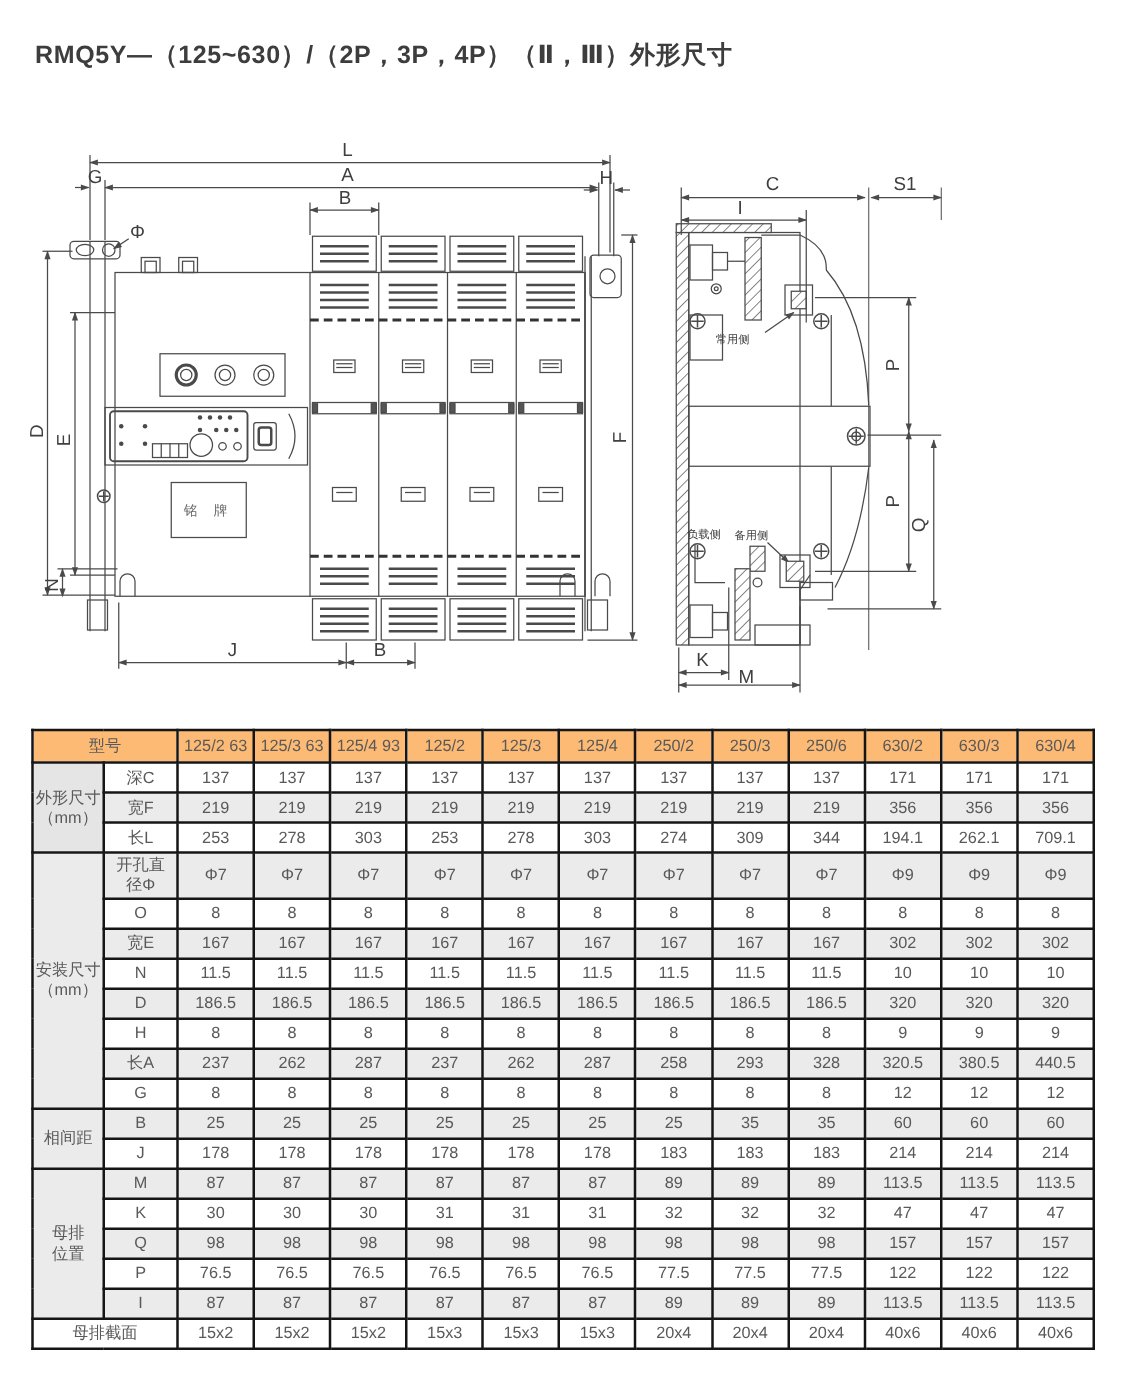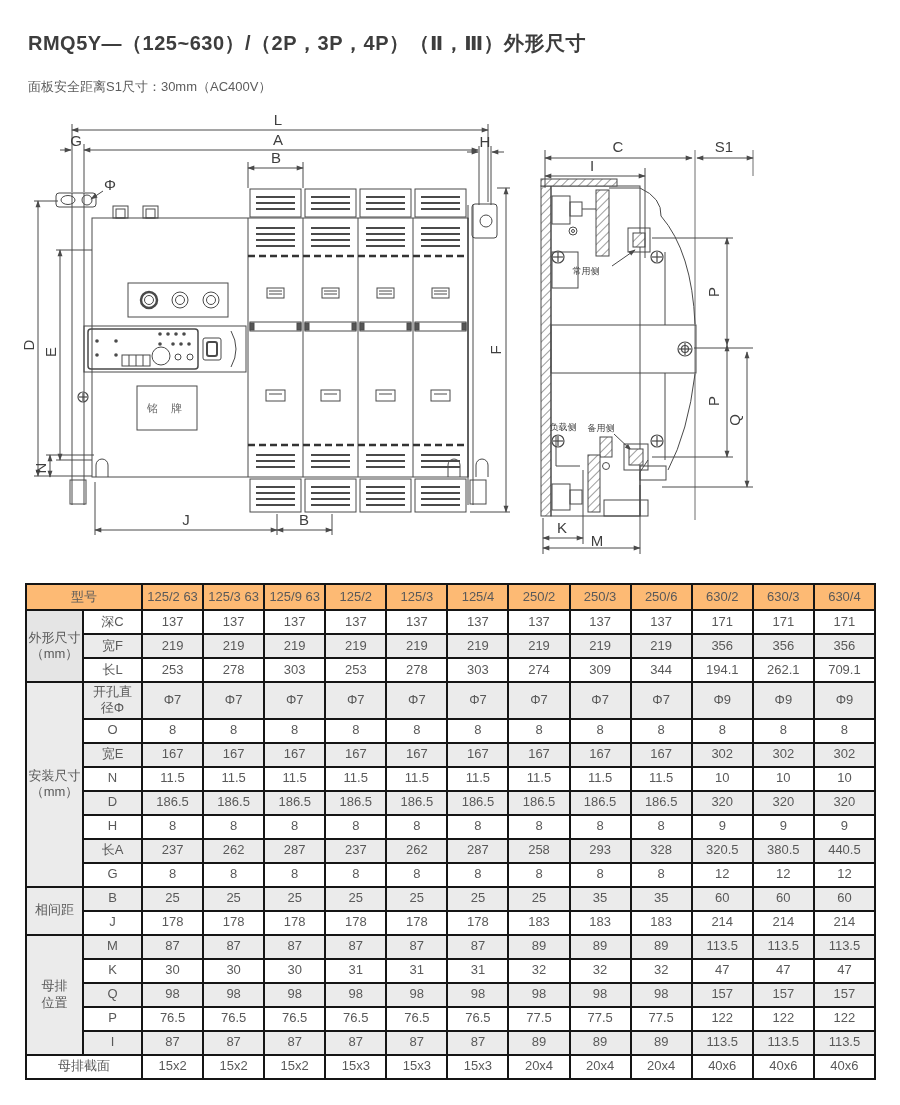--- a/index.html
+++ b/index.html
@@ -22,21 +22,20 @@
   table.spec tr.stripe td{background:#ebebeb;}
   table.spec td.grp{background:#e5e5e5;}
   table.spec td.sub{}
 </style>
 </head>
 <body>
 
 <div class="page">
 
   <h1 class="title">RMQ5Y—（125~630）/（2P，3P，4P）（Ⅱ，Ⅲ）外形尺寸</h1>
-  <p class="subtitle">面板安全距离S1尺寸：30mm（AC400V）</p>
 
   <svg class="drawings" viewBox="0 108 900 460" width="900" height="460" xmlns="http://www.w3.org/2000/svg">
     <defs>
       <marker id="mA" viewBox="0 0 10 10" refX="9" refY="5" markerWidth="9" markerHeight="7" orient="auto-start-reverse">
           <path d="M0,1.5 L10,5 L0,8.5 Z" fill="#4a4a4a"></path>
         </marker>
       <pattern id="h" width="6" height="6" patternUnits="userSpaceOnUse" patternTransform="rotate(45)">
         <rect width="6" height="6" fill="#fff"></rect>
         <line x1="0" y1="0" x2="0" y2="6" stroke="#6a6a6a" stroke-width="1.3"></line>
       </pattern>
@@ -314,21 +313,21 @@
         <col>
         <col>
         <col>
         <col>
     </colgroup>
     <tbody id="spec-tbody">
         <tr>
           <td colspan="2" class="hdr">型号</td>
           <td class="hdr">125/2 63</td>
           <td class="hdr">125/3 63</td>
-          <td class="hdr">125/9 63</td>
+          <td class="hdr">125/4 93</td>
           <td class="hdr">125/2</td>
           <td class="hdr">125/3</td>
           <td class="hdr">125/4</td>
           <td class="hdr">250/2</td>
           <td class="hdr">250/3</td>
           <td class="hdr">250/6</td>
           <td class="hdr">630/2</td>
           <td class="hdr">630/3</td>
           <td class="hdr">630/4</td>
         </tr>

